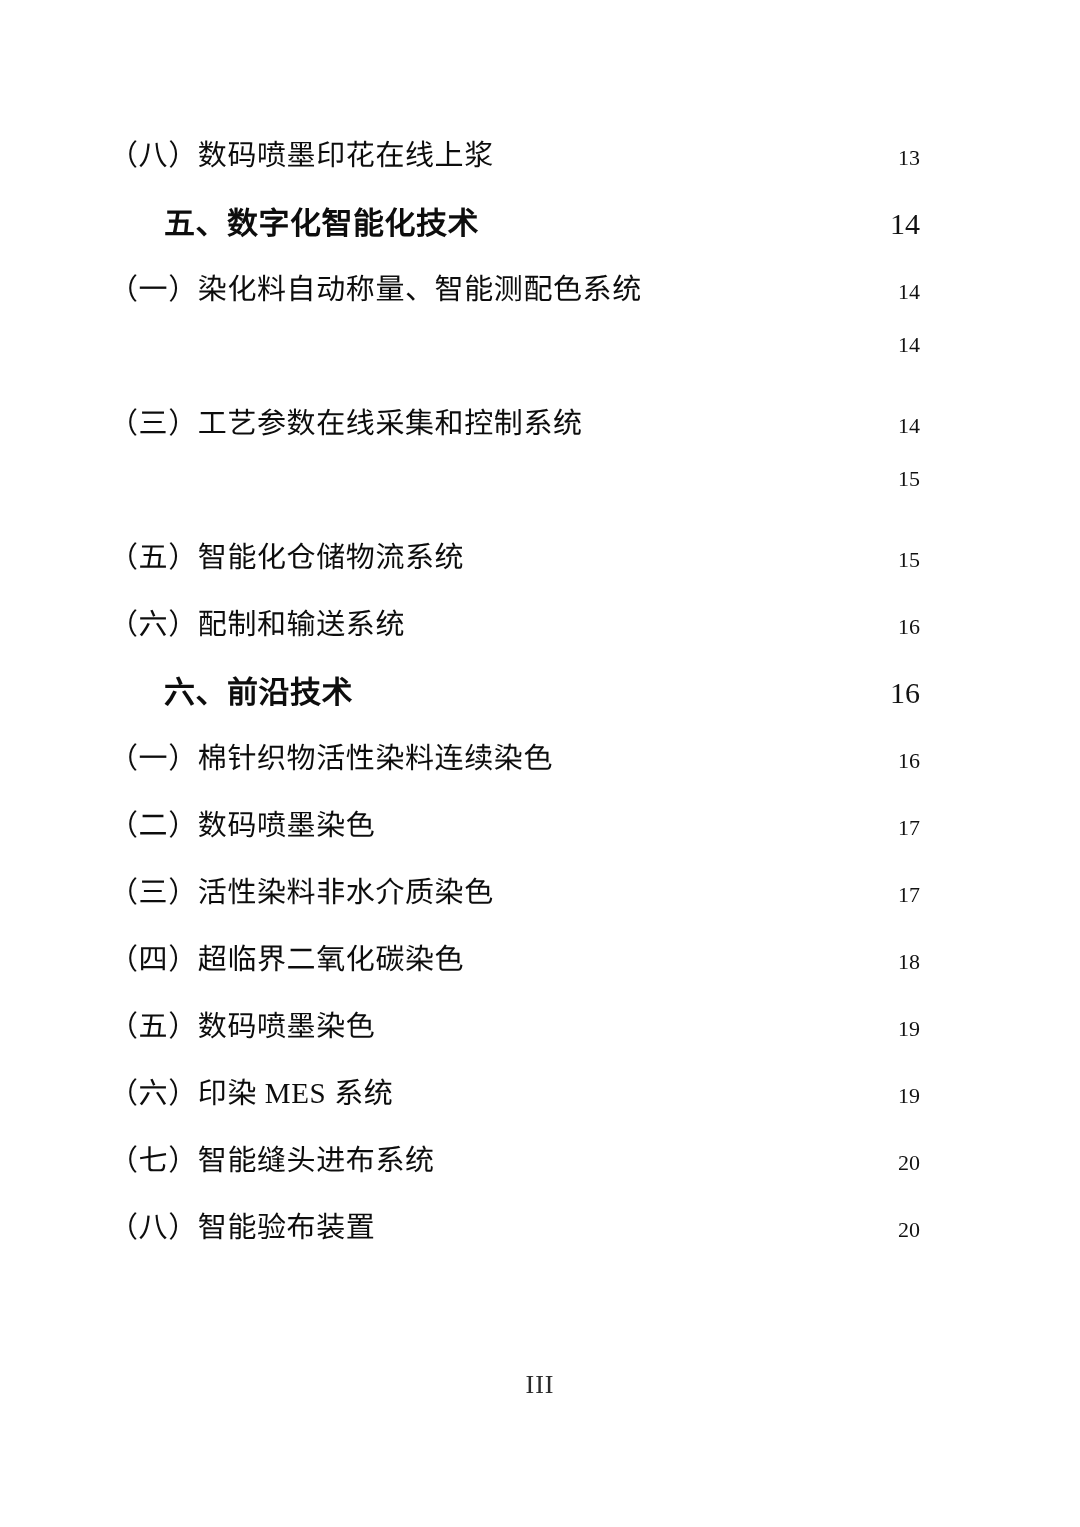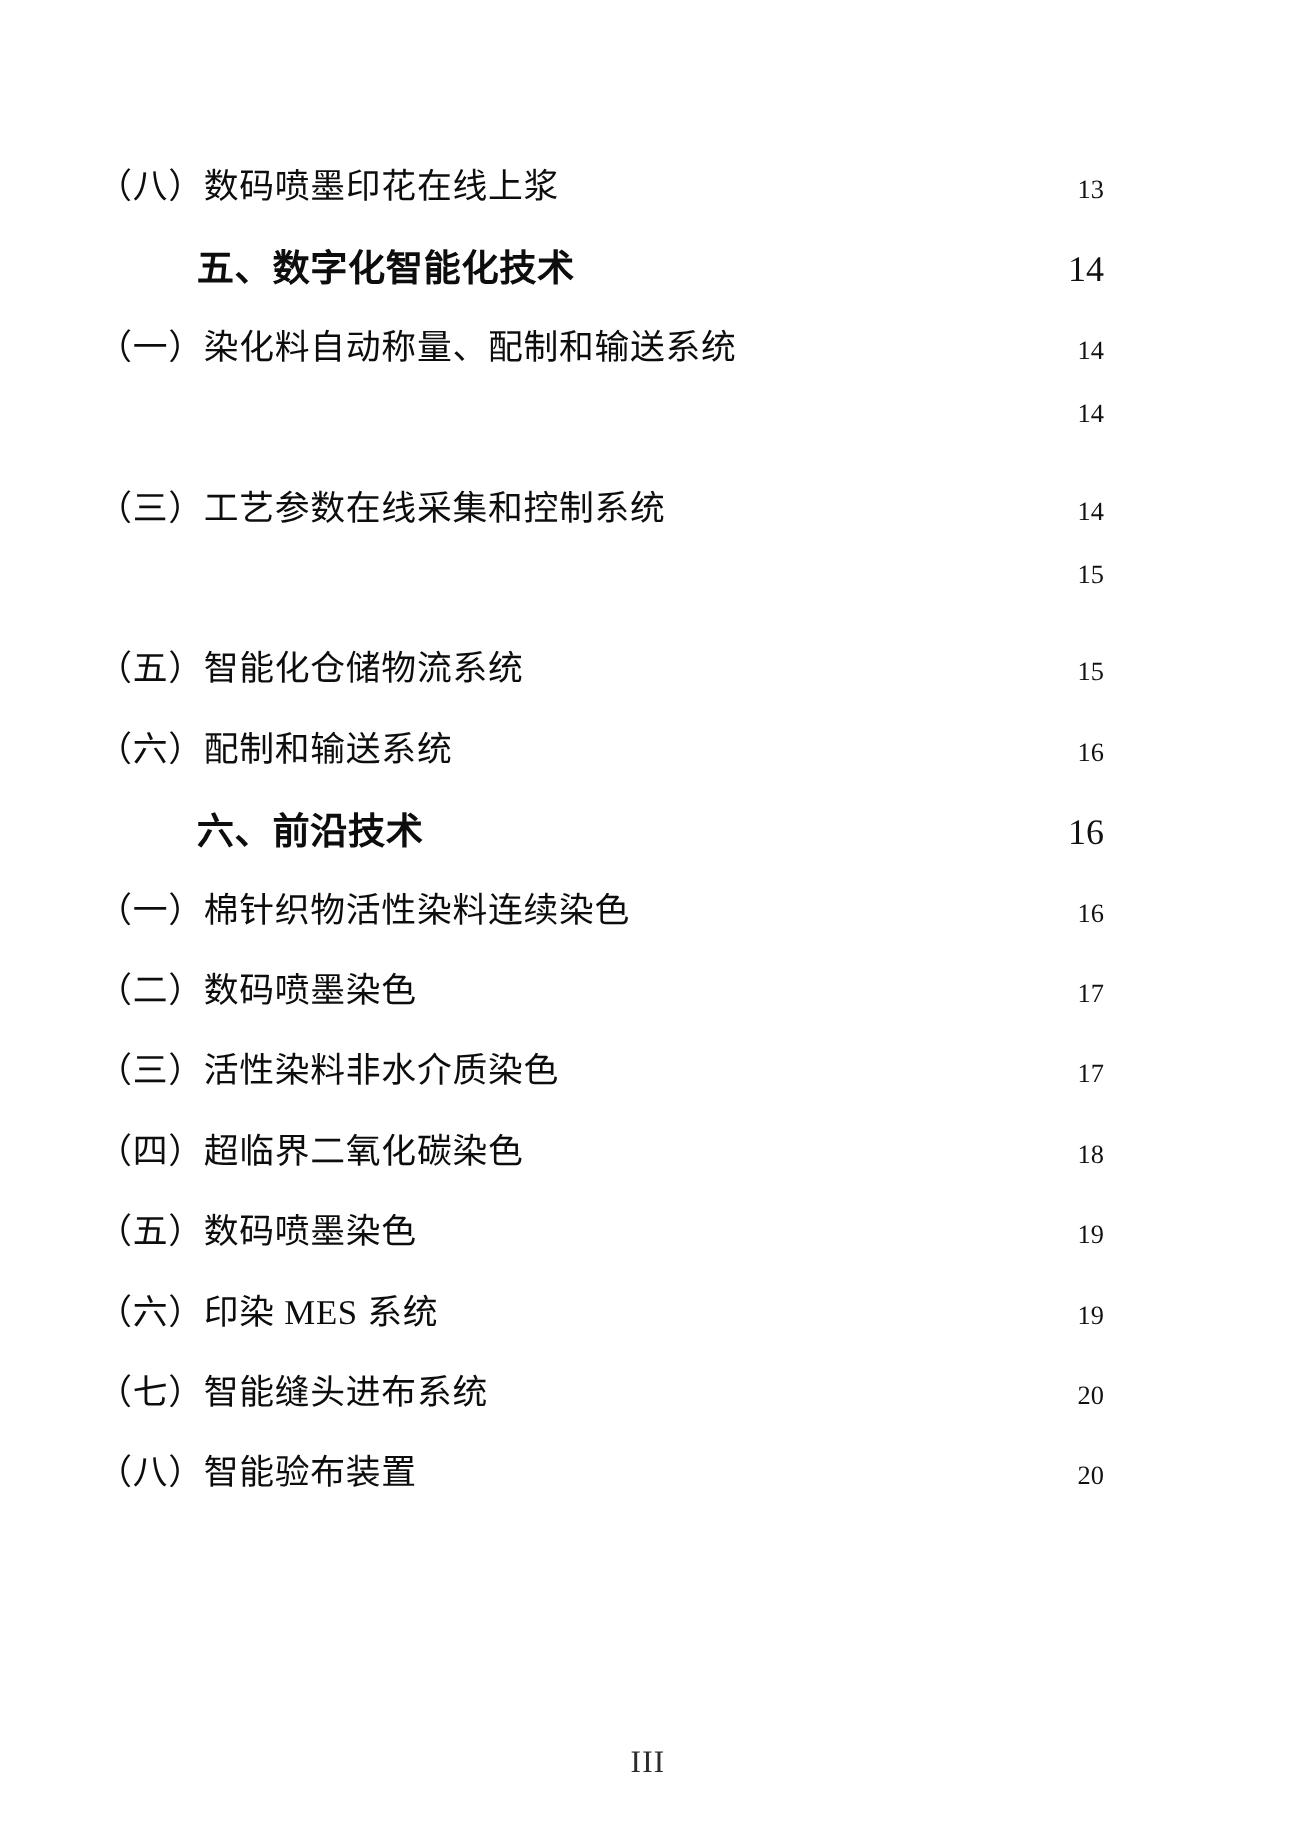--- a/index.html
+++ b/index.html
@@ -88,21 +88,21 @@
     font-size: 29px;
     letter-spacing: 1.6px;
     top: -2px;
   }
   .lvl1 .pageno {
     font-size: 30px;
   }
 
   
   .lvl2 {
-    padding-left: 81px;
+    padding-left: 109px;
   }
   .lvl2 .label {
     font-family: "Liberation Serif", "DejaVu Serif", serif;
     font-size: 29px;
     letter-spacing: 0.6px;
   }
   .lvl2 .leader::before {
     font-size: 27px;
     letter-spacing: 2.0px;
     top: -1px;
@@ -113,21 +113,21 @@
 
   
   .gap .pageno {
     margin-left: 9px;
   }
 
   
   .footer {
     position: absolute;
     left: 0;
-    top: 1454px;
+    top: 1370px;
     width: 1080px;
     text-align: center;
   }
   .footer .folio {
     font-family: "Liberation Serif", "DejaVu Serif", serif;
     font-size: 26px;
     color: #2b2b2b;
     letter-spacing: 1px;
   }
 </style>
@@ -141,21 +141,21 @@
         <span class="label">（八）数码喷墨印花在线上浆</span>
         <span class="leader"></span>
         <span class="pageno">13</span>
       </div>
       <div class="toc-row lvl1">
         <span class="label">五、数字化智能化技术</span>
         <span class="leader"></span>
         <span class="pageno">14</span>
       </div>
       <div class="toc-row lvl2 gap">
-        <span class="label">（一）染化料自动称量、配制和输送系统</span>
+        <span class="label">（一）染化料自动称量、智能测配色系统</span>
         <span class="leader"></span>
         <span class="pageno">14</span>
       </div>
       <div class="toc-row lvl2 gap">
         <span class="leader"></span>
         <span class="pageno">14</span>
       </div>
       <div class="toc-row lvl2 gap">
         <span class="label">（三）工艺参数在线采集和控制系统</span>
         <span class="leader"></span>

